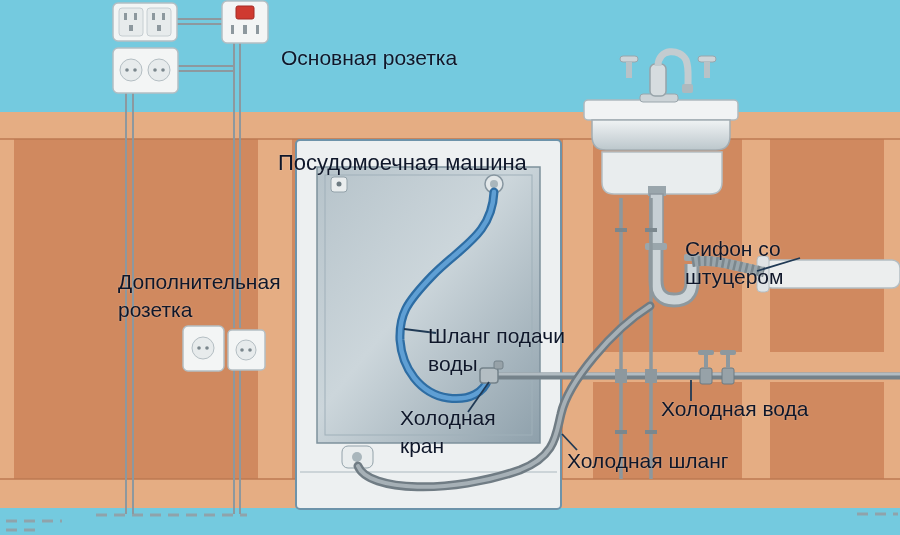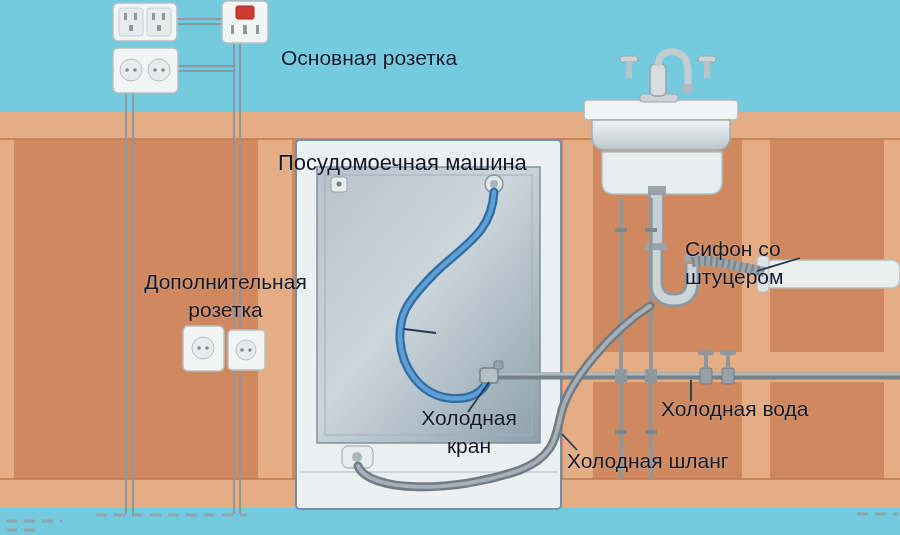--- a/index.html
+++ b/index.html
@@ -2,21 +2,21 @@
 <html><head>
 <meta charset="utf-8">
 <style>
   html,body{margin:0;padding:0;background:#74cadf;}
   .stage{position:relative;width:900px;height:535px;overflow:hidden;
          font-family:"Liberation Sans",sans-serif;}
   .stage svg{position:absolute;left:0;top:0;}
   .label{position:absolute;color:#0f172a;font-weight:normal;font-size:21px;
          line-height:1.32;white-space:pre-line;
          text-shadow:0 0 2px rgba(255,255,255,.35);}
-  .label.center{text-align:center;}
+  .label.center{text-align:left;}
   .label.lg{font-size:22px;}
 </style>
 </head>
 <body>
 
 <div class="stage">
 
 <svg width="900" height="535" viewBox="0 0 900 535">
   <defs>
     <linearGradient id="doorGrad" x1="0" y1="0" x2="1" y2="1">
@@ -214,20 +214,22 @@
   </g>
 </svg>
 
 <div class="label" style="left:281px;top:44px;">Основная розетка</div>
 
 <div class="label lg" style="left:278px;top:116px;margin-top:32px;">Посудомоечная машина</div>
 
 <div class="label center" style="left:118px;top:268px;width:215px;">Дополнительная
 розетка</div>
 
+<div class="label center" style="left:428px;top:322px;width:182px;">Шланг подачи
+воды</div>
 
 <div class="label center" style="left:400px;top:404px;width:138px;">Холодная
 кран</div>
 
 <div class="label" style="left:567px;top:447px;">Холодная шланг</div>
 
 <div class="label" style="left:661px;top:395px;">Холодная вода</div>
 
 <div class="label" style="left:685px;top:210px;width:140px;margin-top:25px;">Сифон со
 штуцером</div>

